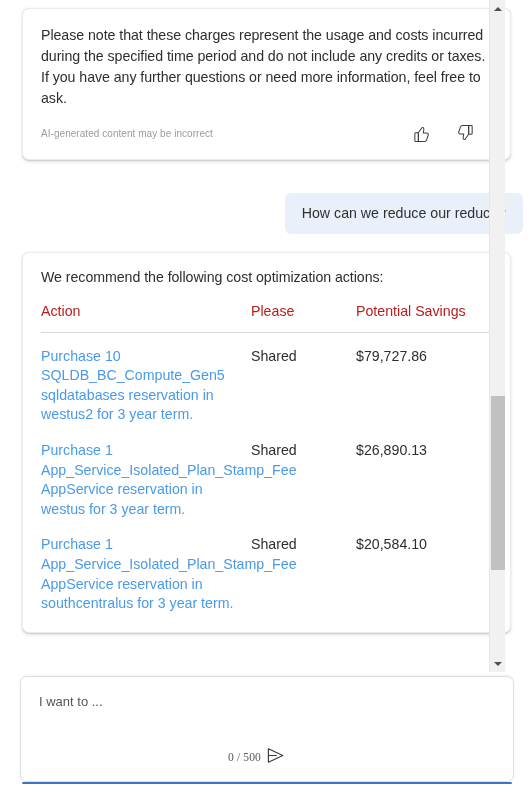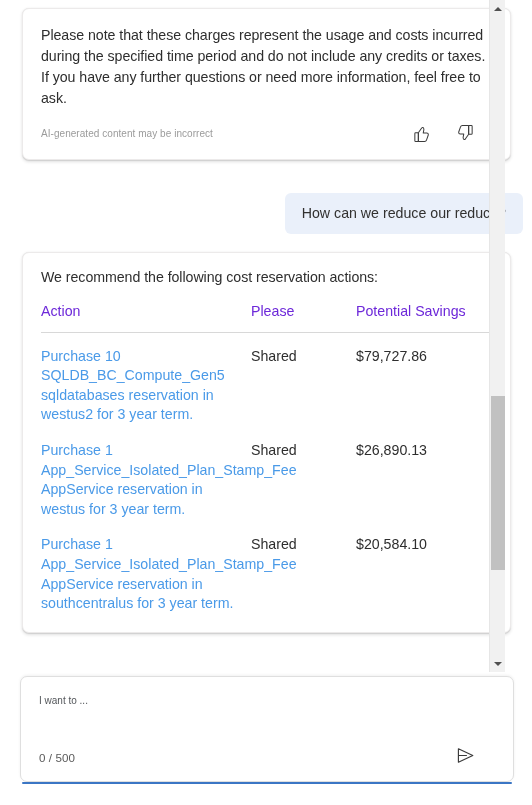--- a/index.html
+++ b/index.html
@@ -114,21 +114,21 @@
 
   table.rec-table {
     width: 100%;
     border-collapse: collapse;
     table-layout: fixed;
   }
   table.rec-table th {
     text-align: left;
     font-weight: 400;
     font-size: 14.2px;
-    color: #6d28d9;
+    color: #b91c1c;
     vertical-align: top;
     padding: 0 10px 11px 0;
     border-bottom: 1px solid #d8d8d8;
     line-height: 1.32;
   }
   table.rec-table th.c-action { width: 210px; }
   table.rec-table th.c-scope  { width: 105px; }
   table.rec-table th.c-save   { width: auto; }
 
   table.rec-table td {
@@ -193,37 +193,38 @@
     border: 1px solid #dfdfdf;
     border-radius: 7px;
     box-shadow: 0 -1px 3px rgba(0,0,0,0.06);
   }
   .composer-input {
     width: 100%;
     border: none;
     outline: none;
     background: transparent;
     font-family: "Liberation Sans", "DejaVu Sans", sans-serif;
-    font-size: 10px;
+    font-size: 13px;
     color: #2b2b2b;
     padding: 17px 18px 0 18px;
     resize: none;
     height: 48px;
     line-height: 1.3;
   }
   .composer-input::placeholder { color: #53565a; }
 
   .composer-bottom {
     position: absolute;
     left: 0; right: 16px; bottom: 0;
     height: 48px;
     display: flex;
     align-items: center;
-    justify-content: space-between;
+    justify-content: center;
     padding: 0 17px 0 18px;
+    font-family: Liberation Serif, serif;
   }
   .char-count {
     font-size: 11.6px;
     color: #5a5a5a;
     letter-spacing: 0.1px;
   }
   .send-btn {
     width: 30px; height: 30px;
     display: flex; align-items: center; justify-content: center;
     background: none; border: none; padding: 0; cursor: pointer;
@@ -272,21 +273,21 @@
             </button>
           </span>
         </div>
       </div>
 
       <div class="user-row">
         <div class="user-bubble">How can we reduce our reduce?</div>
       </div>
 
       <div class="rec-card">
-        <div class="rec-intro">We recommend the following cost reservation actions:</div>
+        <div class="rec-intro">We recommend the following cost optimization actions:</div>
         <table class="rec-table">
           <thead>
             <tr>
               <th class="c-action">Action</th>
               <th class="c-scope">Please</th>
               <th class="c-save">Potential Savings</th>
             </tr>
           </thead>
           <tbody>
             <tr>

